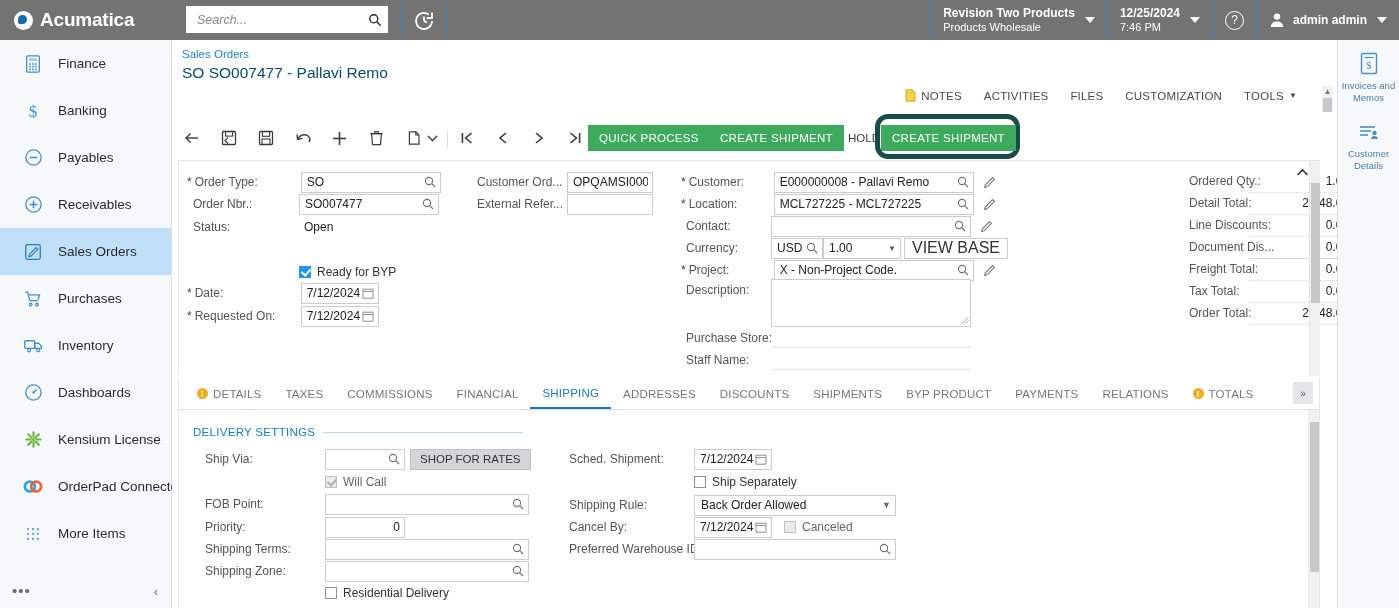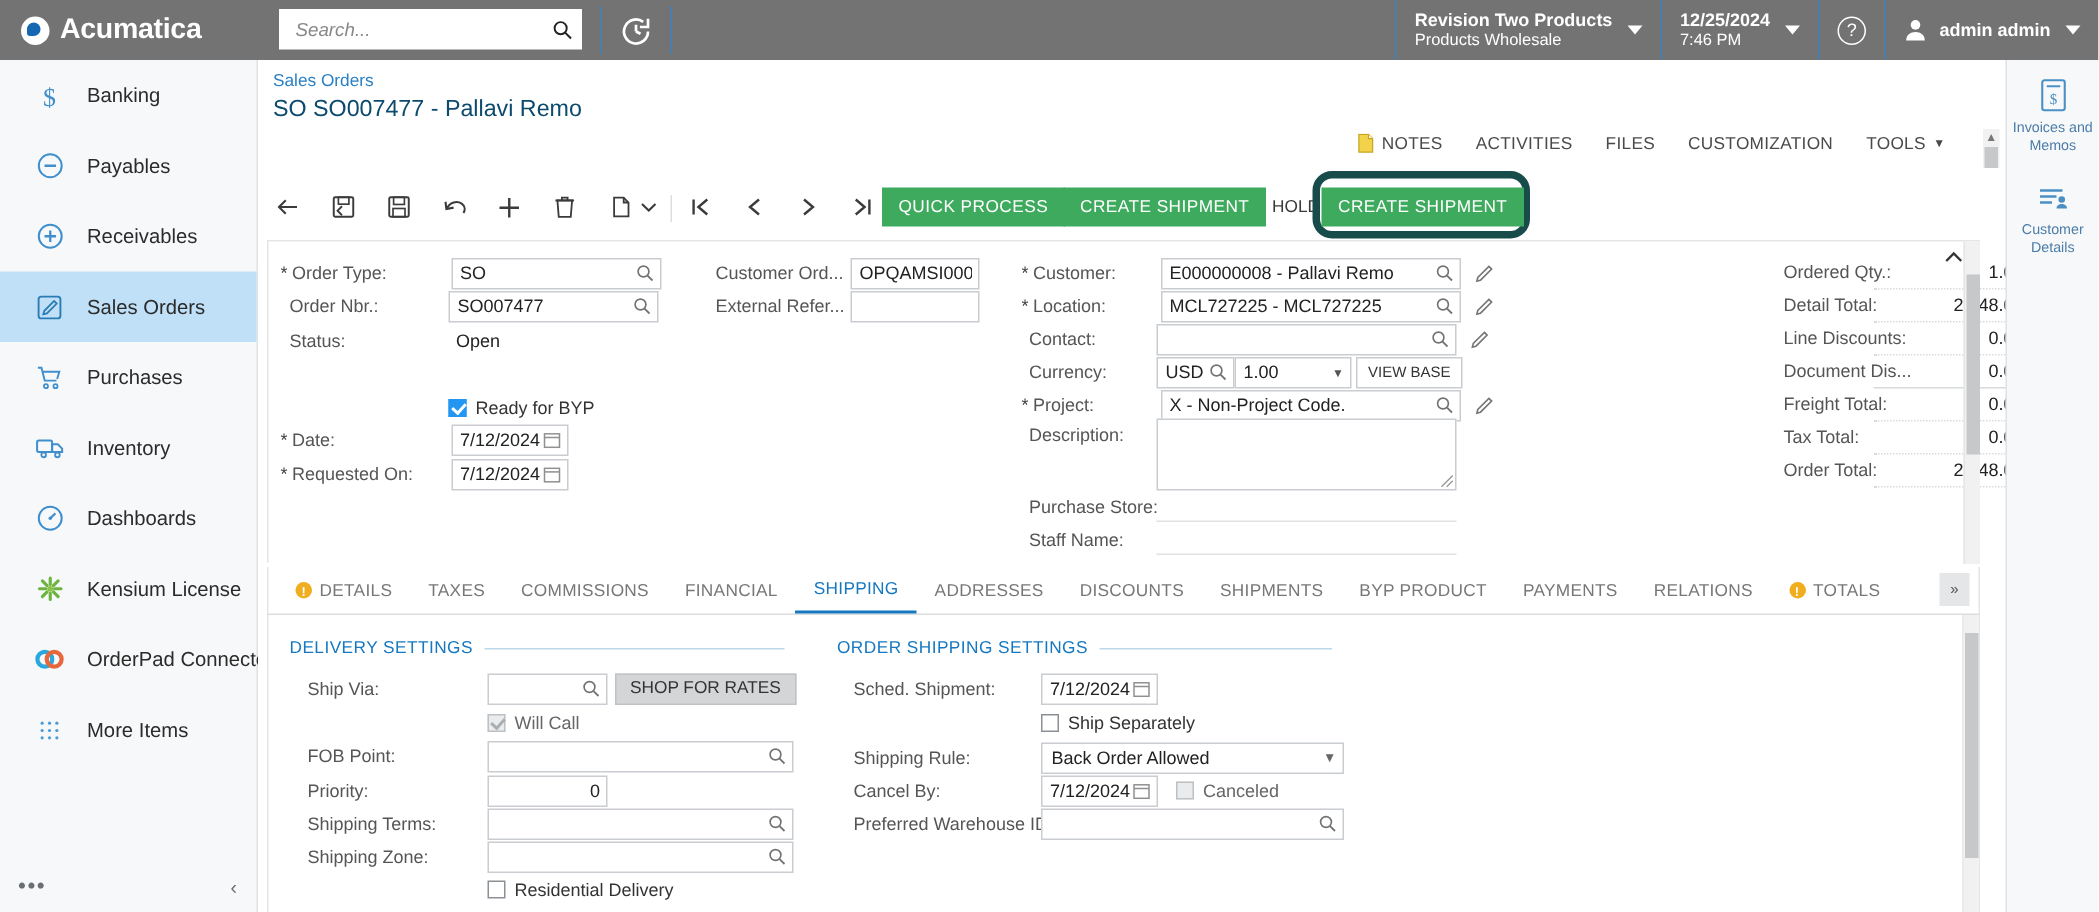--- a/index.html
+++ b/index.html
@@ -153,21 +153,21 @@
   }
   .cb-lbl { font-size:12px; color:#333; }
   .underline-fld { border-bottom:1px solid #e0e2e4; height:20px; }
 
   .tot-row { position:absolute; left:1010px; height:22px; width:170px; }
   .tot-lbl { position:absolute; left:0; top:3px; font-size:12px; color:#555; white-space:nowrap;}
   .tot-val { position:absolute; left:60px; top:3px; width:100px; text-align:right; font-size:12px; color:#222;}
   .tot-line { position:absolute; left:60px; top:21px; width:100px; border-bottom:1px dotted #d8dadc;}
 
   .vbase-btn {
-    height:21px; border:1px solid #c9ccd0; background:#fff; font-size:10px;
+    height:21px; border:1px solid #c9ccd0; background:#fff; font-size:16px;
     display:flex; align-items:center; padding:0 7px; color:#333; cursor:pointer;
   }
   .card-collapse { position:absolute; right:10px; top:6px; cursor:pointer; color:#444; font-size:11px;}
 
   
   #vscroll {
     position:absolute; right:-1px; top:0; width:11px; height:215px; background:#f1f1f1;
     border-left:1px solid #e3e5e7;
   }
   #vscroll .thumb { position:absolute; left:1px; top:22px; width:9px; height:120px; background:#c6c8ca; }
@@ -269,20 +269,38 @@
         <path d="M1.8 15c0-3.6 2.8-5.6 6.2-5.6s6.2 2 6.2 5.6z" fill="#fff"></path>
       </svg>
       <span class="hdr-l1">admin admin</span>
       <span class="caret-d"></span>
     </div>
   </div>
 </div>
 
 <div id="sidebar">
 
+  <div class="nav-item">
+    <span class="nav-ico">
+      <svg viewBox="0 0 22 22" width="20" height="20">
+          <rect x="4" y="2" width="14" height="18" rx="1.6" fill="none" stroke="#3f8fce" stroke-width="1.4"></rect>
+          <rect x="6.4" y="4.5" width="9.2" height="3.2" fill="#a8cde8"></rect>
+          <circle cx="7.8" cy="11" r="1" fill="#3f8fce"></circle>
+          <circle cx="11" cy="11" r="1" fill="#3f8fce"></circle>
+          <circle cx="14.2" cy="11" r="1" fill="#3f8fce"></circle>
+          <circle cx="7.8" cy="14" r="1" fill="#3f8fce"></circle>
+          <circle cx="11" cy="14" r="1" fill="#3f8fce"></circle>
+          <circle cx="14.2" cy="14" r="1" fill="#3f8fce"></circle>
+          <circle cx="7.8" cy="17" r="1" fill="#3f8fce"></circle>
+          <circle cx="11" cy="17" r="1" fill="#3f8fce"></circle>
+          <circle cx="14.2" cy="17" r="1" fill="#3f8fce"></circle>
+        </svg>
+    </span>
+    <span class="nav-label">Finance</span>
+  </div>
 
   <div class="nav-item">
     <span class="nav-ico">
       <svg viewBox="0 0 22 22" width="20" height="20">
           <text x="11" y="18" font-size="19" font-family="Liberation Serif, serif" fill="#3f8fce" text-anchor="middle">$</text>
         </svg>
     </span>
     <span class="nav-label">Banking</span>
   </div>
 
@@ -840,24 +858,20 @@
     <div class="fld-row" style="left:26px; top:172px;">
       <span style="width:120px;"></span>
       <span class="cbx"></span>
       <span class="cb-lbl">Residential Delivery</span>
     </div>
     <div class="fld-row" style="left:26px; top:194px;">
       <span style="width:120px;"></span>
 
     </div>
 
-    <div class="sect-hdr" style="left:379px; top:16px; width:330px;">
-      <span class="sect-title">ORDER SHIPPING SETTINGS</span>
-      <span class="sect-rule"></span>
-    </div>
 
     <div class="fld-row" style="left:390px; top:38px;">
       <span class="fld-label" style="width:125px;">Sched. Shipment:</span>
       <span class="inp" style="width:78px;">
         <span class="v">7/12/2024</span>
         <svg class="cal" viewBox="0 0 12 12">
             <rect x="1" y="2.2" width="10" height="9" fill="none" stroke="#555" stroke-width="1"></rect>
             <line x1="1" y1="4.6" x2="11" y2="4.6" stroke="#555" stroke-width="1"></line>
           </svg>
       </span>

